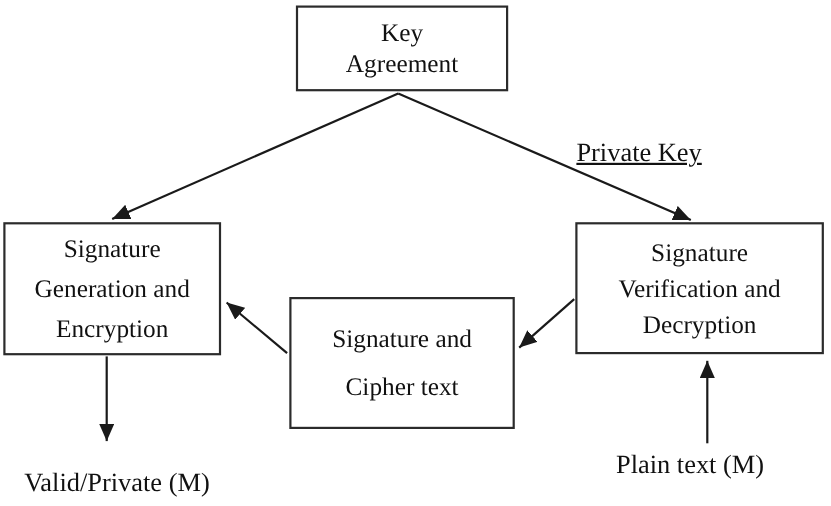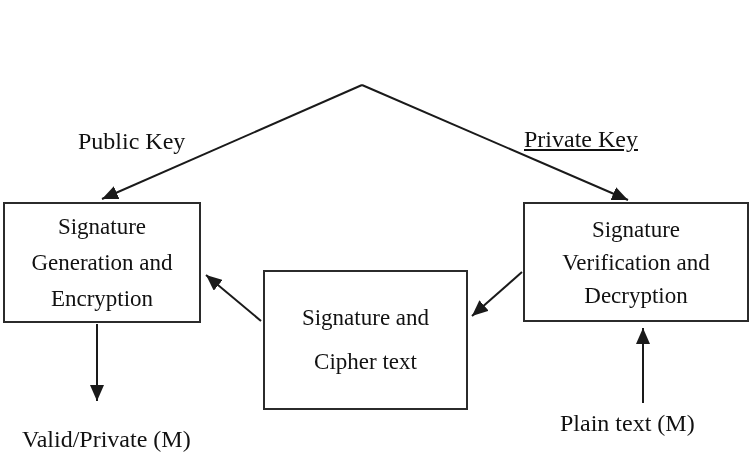--- a/index.html
+++ b/index.html
@@ -29,21 +29,21 @@
     font-size: 23px;
   }
   .box .label {
     white-space: pre-line;
     display: block;
     width: 100%;
   }
   .box-top    { left: 269px; top: 5px;   width: 193px; height: 78px;  line-height: 28px; }
   .box-left   { left: 3px;   top: 202px; width: 198px; height: 121px; line-height: 36px; }
   .box-right  { left: 523px; top: 202px; width: 226px; height: 120px; line-height: 33px; }
-  .box-middle { left: 263px; top: 270px; width: 205px; height: 140px; line-height: 44px; }
+  .box-middle { left: 263px; top: 270px; width: 205px; height: 120px; line-height: 44px; }
   .floating-label {
     position: absolute;
     font-size: 24px;
     white-space: nowrap;
   }
   .lbl-public  { left: 78px;  top: 128px; }
   .lbl-private { left: 524px; top: 126px; text-decoration: underline; }
   .lbl-valid   { left: 22px;  top: 426px; }
   .lbl-plain   { left: 560px; top: 410px; }
 </style>
@@ -59,39 +59,42 @@
       </marker>
     </defs>
     <line x1="362" y1="85" x2="102" y2="199" stroke="#1a1a1a" stroke-width="2" marker-end="url(#ah)"></line>
     <line x1="362" y1="85" x2="628" y2="200" stroke="#1a1a1a" stroke-width="2" marker-end="url(#ah)"></line>
     <line x1="522" y1="272" x2="472" y2="316" stroke="#1a1a1a" stroke-width="2" marker-end="url(#ah)"></line>
     <line x1="261" y1="321" x2="206" y2="275" stroke="#1a1a1a" stroke-width="2" marker-end="url(#ah)"></line>
     <line x1="97" y1="324" x2="97" y2="401" stroke="#1a1a1a" stroke-width="2" marker-end="url(#ah)"></line>
     <line x1="643" y1="403" x2="643" y2="328" stroke="#1a1a1a" stroke-width="2" marker-end="url(#ah)"></line>
   </svg>
 
+  <div class="box box-top">
+    <span class="label">Key
+Agreement</span>
+  </div>
 
   <div class="box box-left">
     <span class="label">Signature
 Generation and
 Encryption</span>
   </div>
 
   <div class="box box-right">
     <span class="label">Signature
 Verification and
 Decryption</span>
   </div>
 
   <div class="box box-middle">
     <span class="label">Signature and
 Cipher text</span>
   </div>
 
-  <div class="floating-label lbl-public">Public Key</div>
 
   <div class="floating-label lbl-private">Private Key</div>
 
   <div class="floating-label lbl-valid">Valid/Private (M)</div>
 
   <div class="floating-label lbl-plain">Plain text (M)</div>
 
 </div>
 
 </body></html>

